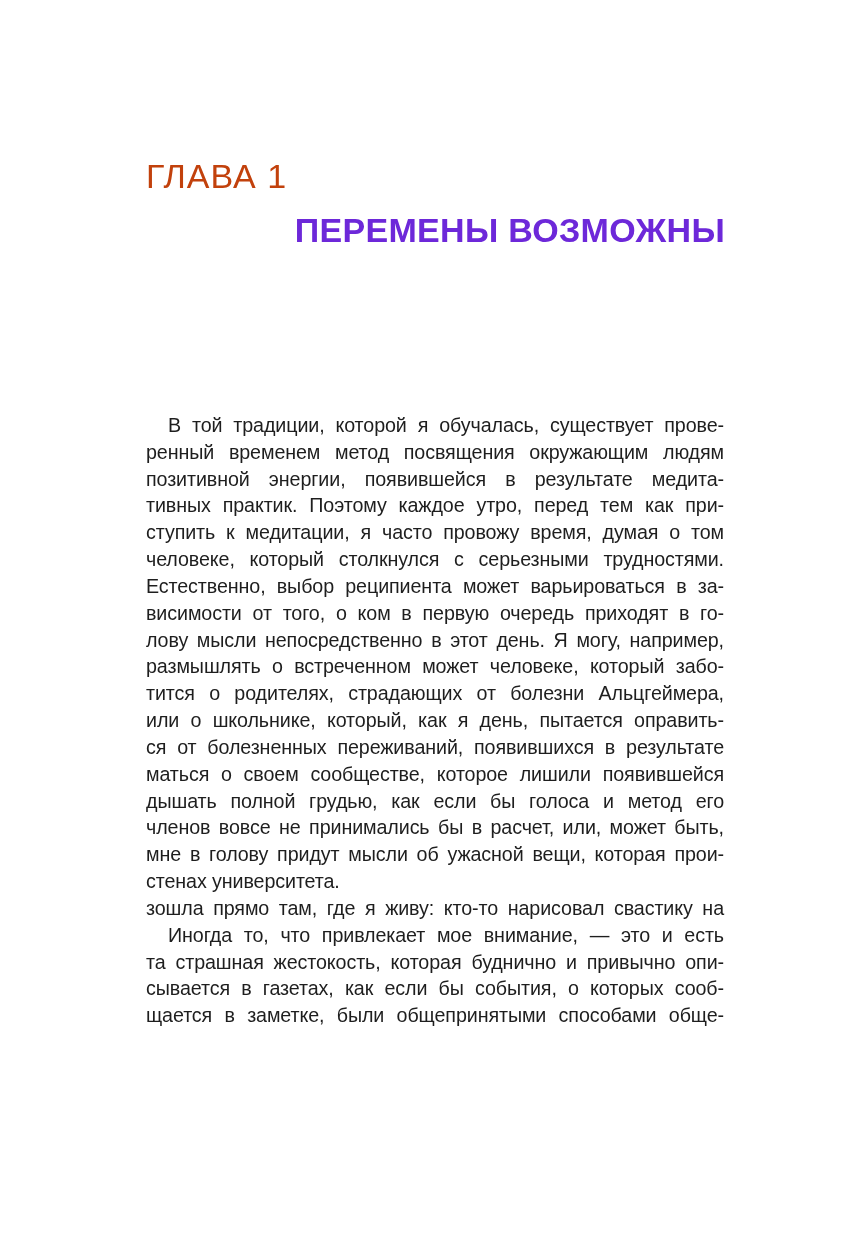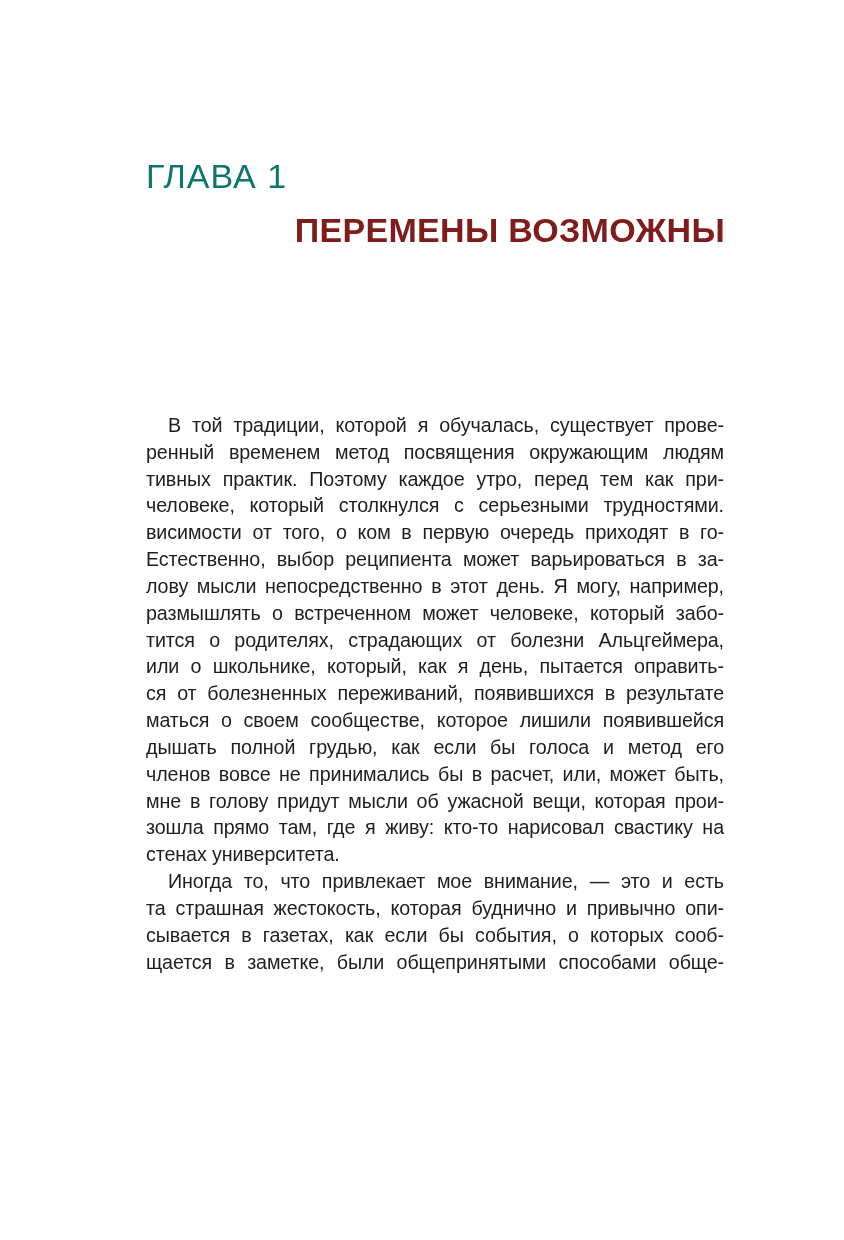--- a/index.html
+++ b/index.html
@@ -15,32 +15,32 @@
     overflow: hidden;
     font-family: "Liberation Sans", "DejaVu Sans", sans-serif;
   }
   .chapter-label {
     position: absolute;
     left: 146px;
     top: 158px;
     font-size: 34px;
     font-weight: 400;
     letter-spacing: 1px;
-    color: #0f766e;
+    color: #c2410c;
     line-height: 1.1;
     white-space: nowrap;
   }
   .chapter-title {
     position: absolute;
     right: 119px;
     top: 212px;
     font-size: 34px;
     font-weight: 700;
     letter-spacing: 0.3px;
-    color: #7f1d1d;
+    color: #6d28d9;
     line-height: 1.1;
     white-space: nowrap;
     text-align: right;
   }
   .body-text {
     position: absolute;
     left: 146px;
     top: 412px;
     width: 578px;
     font-size: 19.7px;
@@ -60,35 +60,37 @@
 </head>
 <body>
 
 <div class="page">
   <div class="chapter-label">ГЛАВА 1</div>
   <div class="chapter-title">ПЕРЕМЕНЫ ВОЗМОЖНЫ</div>
   <div class="body-text">
       <div class="paragraph">
         <div class="line first">В той традиции, которой я обучалась, существует прове-</div>
         <div class="line">ренный временем метод посвящения окружающим людям</div>
+        <div class="line">позитивной энергии, появившейся в результате медита-</div>
         <div class="line">тивных практик. Поэтому каждое утро, перед тем как при-</div>
+        <div class="line">ступить к медитации, я часто провожу время, думая о том</div>
         <div class="line">человеке, который столкнулся с серьезными трудностями.</div>
+        <div class="line">Естественно, выбор реципиента может варьироваться в за-</div>
         <div class="line">висимости от того, о ком в первую очередь приходят в го-</div>
-        <div class="line">Естественно, выбор реципиента может варьироваться в за-</div>
         <div class="line">лову мысли непосредственно в этот день. Я могу, например,</div>
         <div class="line">размышлять о встреченном может человеке, который забо-</div>
         <div class="line">тится о родителях, страдающих от болезни Альцгеймера,</div>
         <div class="line">или о школьнике, который, как я день, пытается оправить-</div>
         <div class="line">ся от болезненных переживаний, появившихся в результате</div>
         <div class="line">маться о своем сообществе, которое лишили появившейся</div>
         <div class="line">дышать полной грудью, как если бы голоса и метод его</div>
         <div class="line">членов вовсе не принимались бы в расчет, или, может быть,</div>
         <div class="line">мне в голову придут мысли об ужасной вещи, которая прои-</div>
+        <div class="line flush">стенах университета.</div>
         <div class="line">зошла прямо там, где я живу: кто-то нарисовал свастику на</div>
-        <div class="line flush">стенах университета.</div>
       </div>
       <div class="paragraph">
         <div class="line first">Иногда то, что привлекает мое внимание, — это и есть</div>
         <div class="line">та страшная жестокость, которая буднично и привычно опи-</div>
         <div class="line">сывается в газетах, как если бы события, о которых сооб-</div>
         <div class="line">щается в заметке, были общепринятыми способами обще-</div>
       </div>
     </div>
 </div>
 

